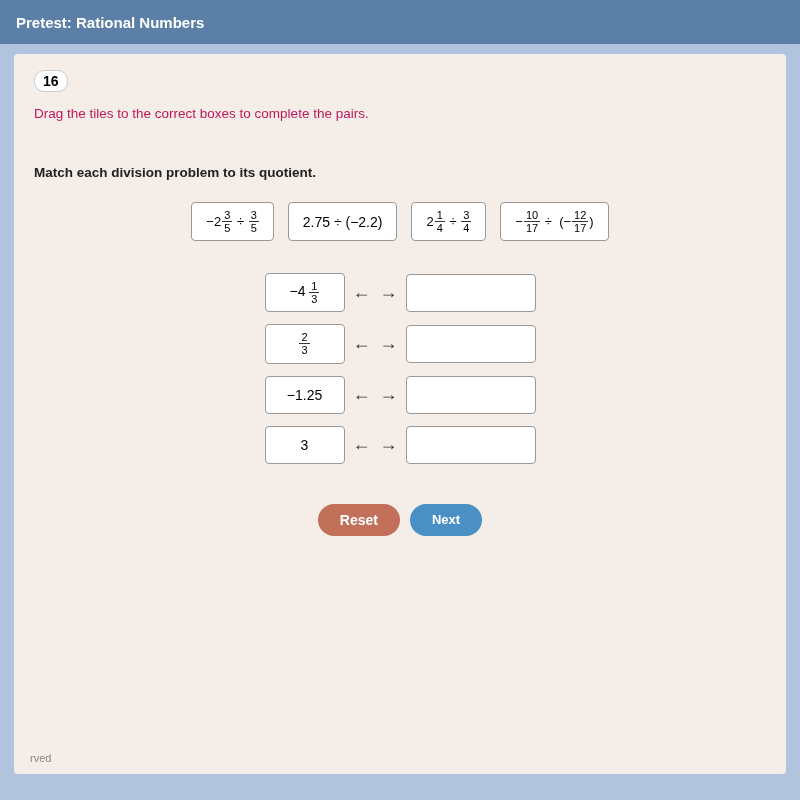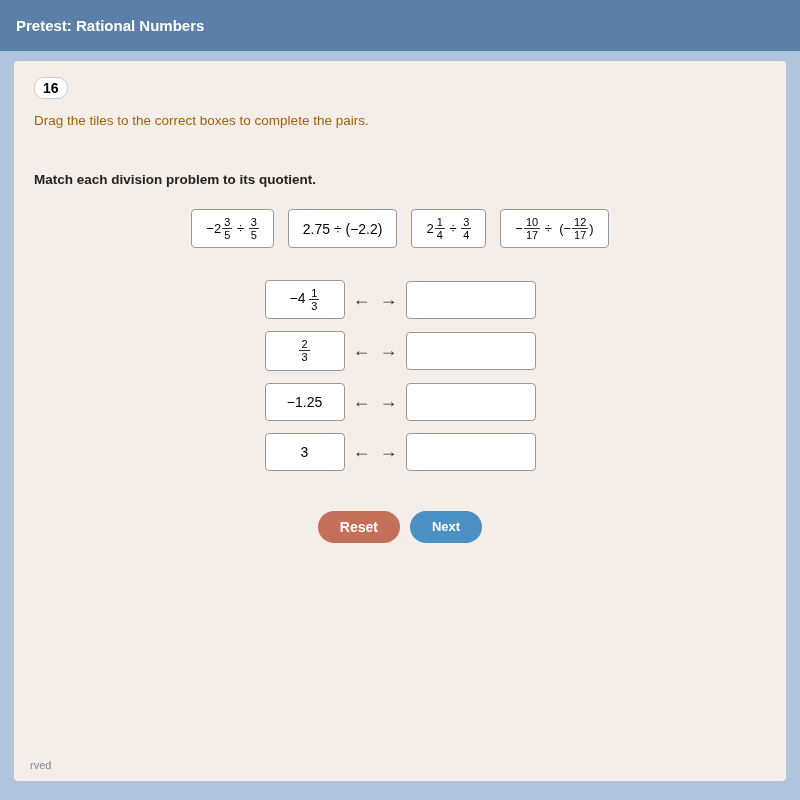--- a/index.html
+++ b/index.html
@@ -11,21 +11,21 @@
       font-family: Arial, sans-serif;
       overflow: hidden;
     }
 
     .title-bar {
       background: #5b7fa6;
       color: white;
       padding: 8px 16px;
       font-size: 15px;
       font-weight: bold;
-      height: 51px;
+      height: 44px;
       display: flex;
       align-items: center;
     }
 
     .main-content {
       background: #f5ede8;
       margin: 10px 14px;
       border-radius: 4px;
       padding: 16px 20px;
       min-height: 720px;
@@ -39,21 +39,21 @@
       padding: 2px 8px;
       font-size: 14px;
       font-weight: bold;
       margin-bottom: 14px;
       border-radius: 10px;
     }
 
     .instruction-1 {
       font-size: 13.5px;
       margin-bottom: 8px;
-      color: #a16207;
+      color: #be185d;
     }
 
     .instruction-2 {
       font-size: 13.5px;
       margin-bottom: 22px;
       color: #222;
       font-weight: bold;
       margin-top: 44px;
     }
 

